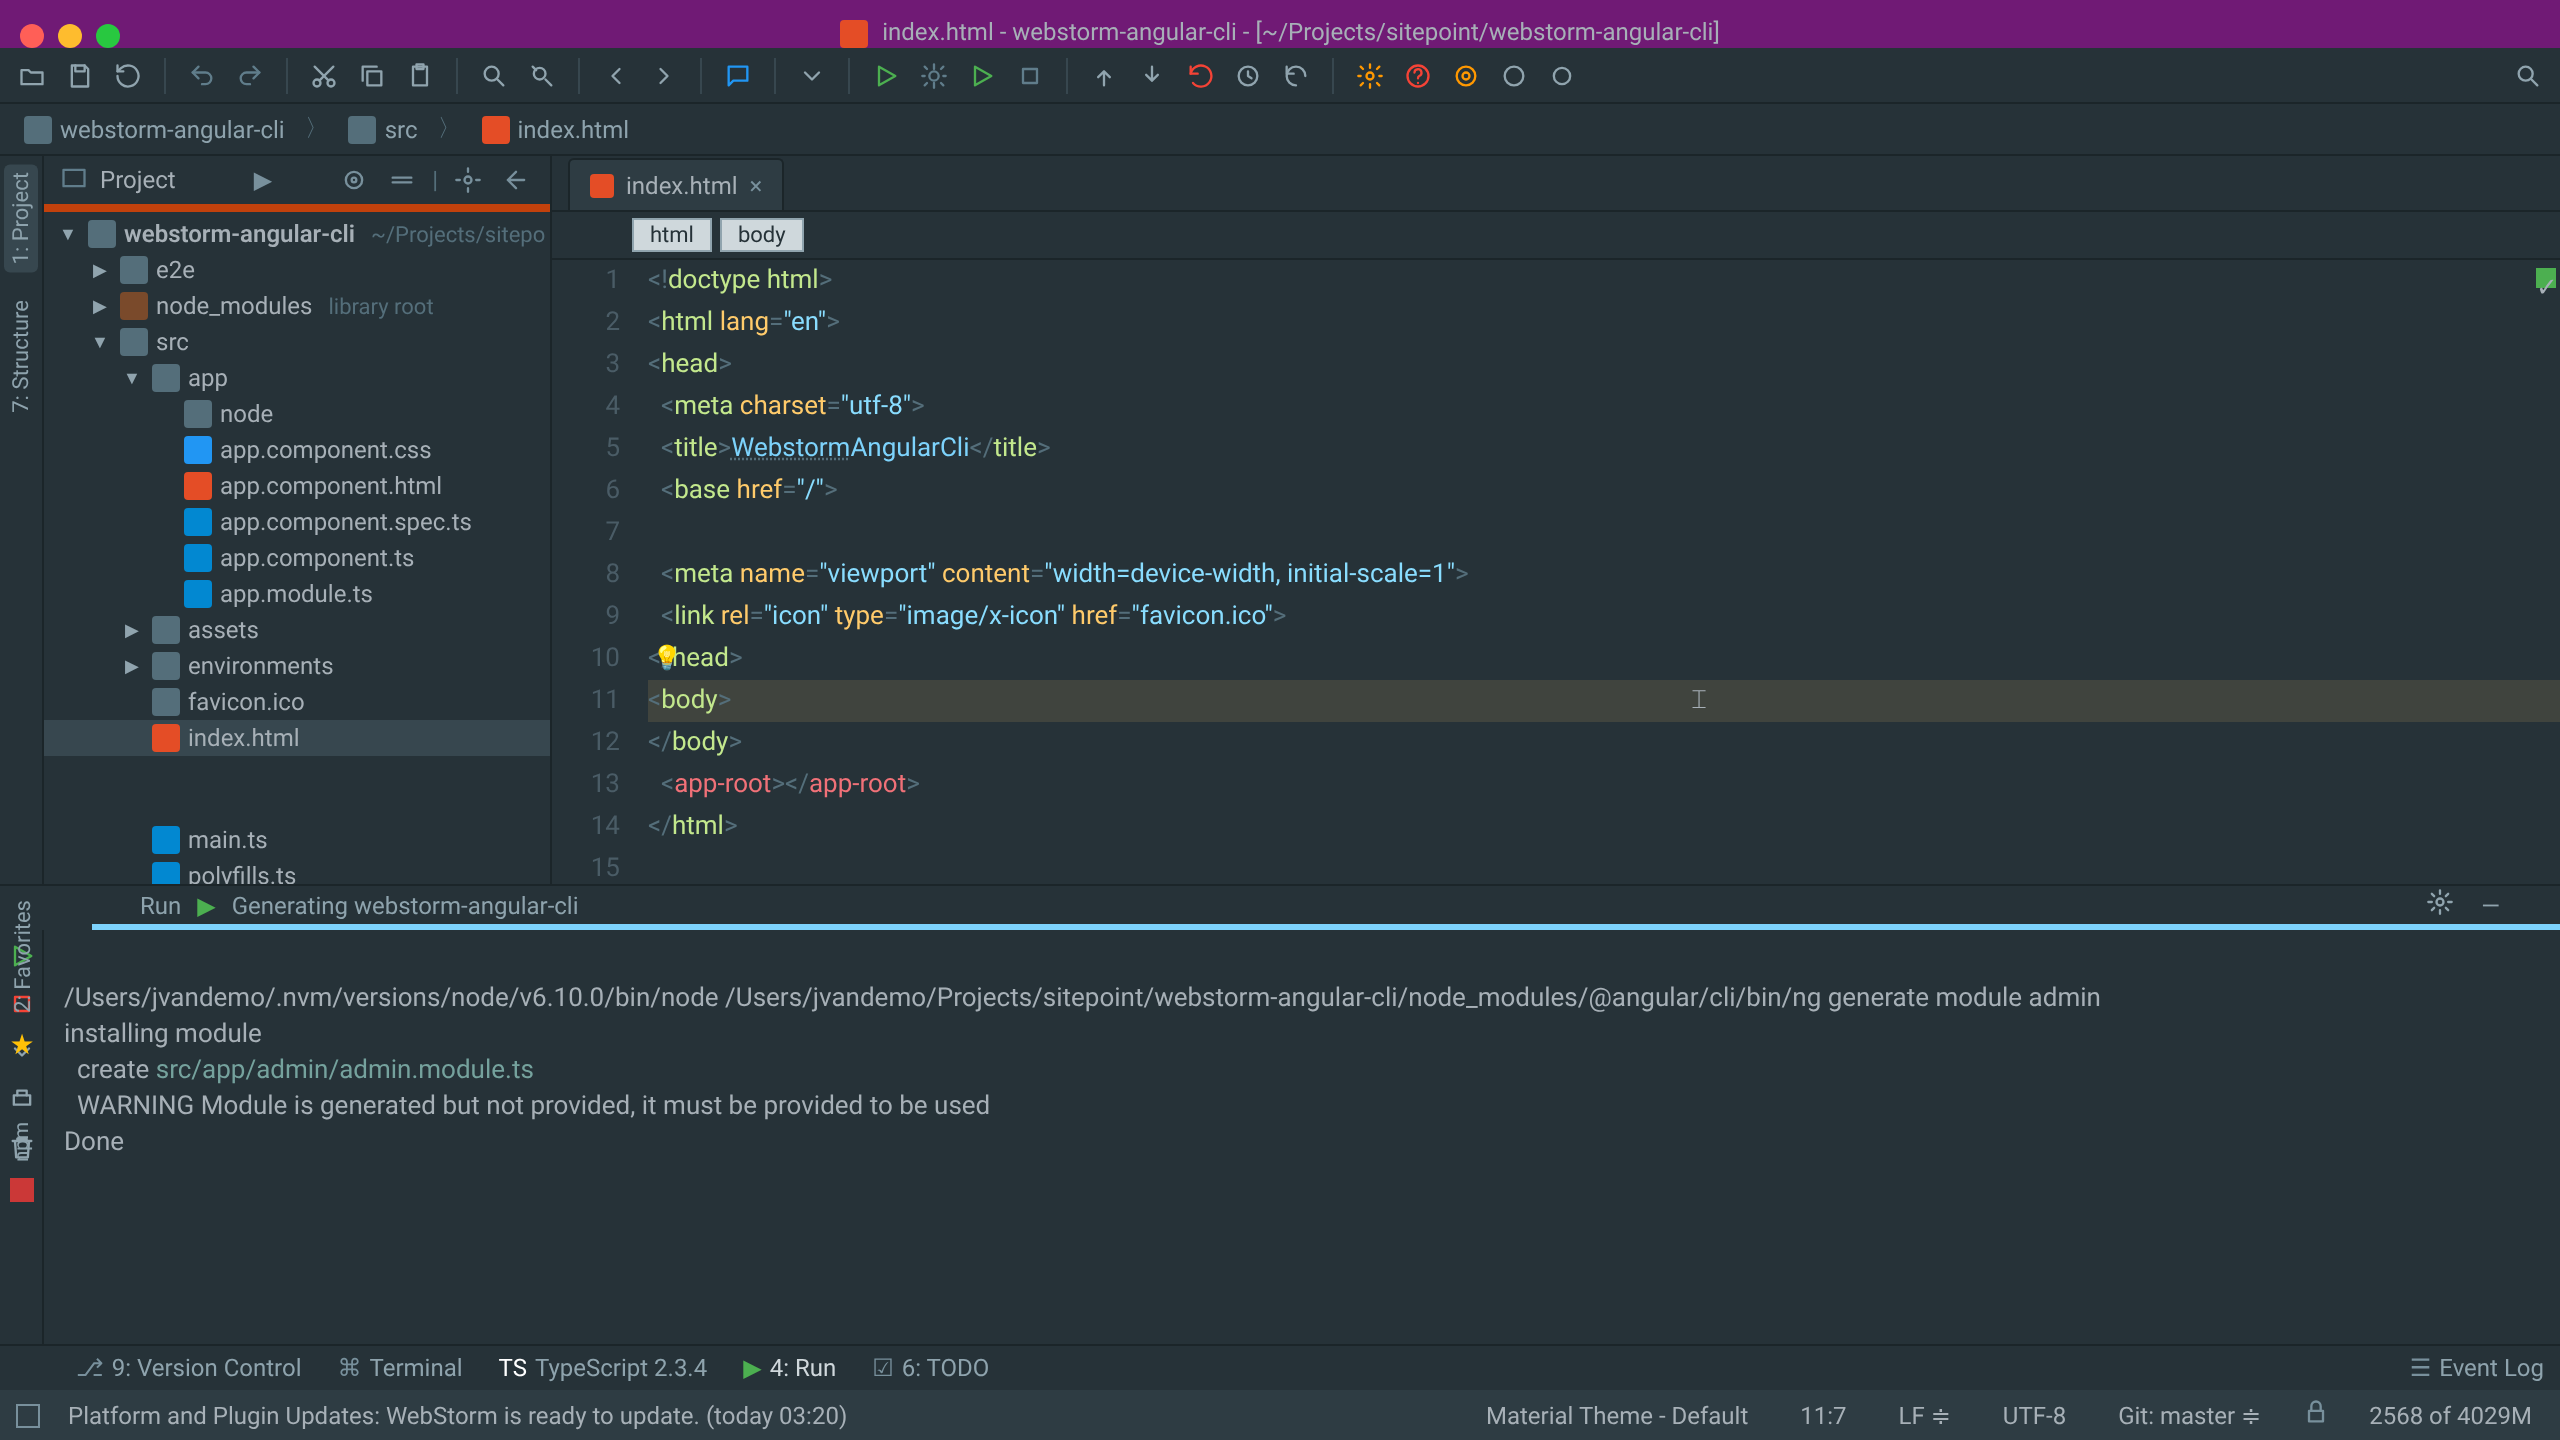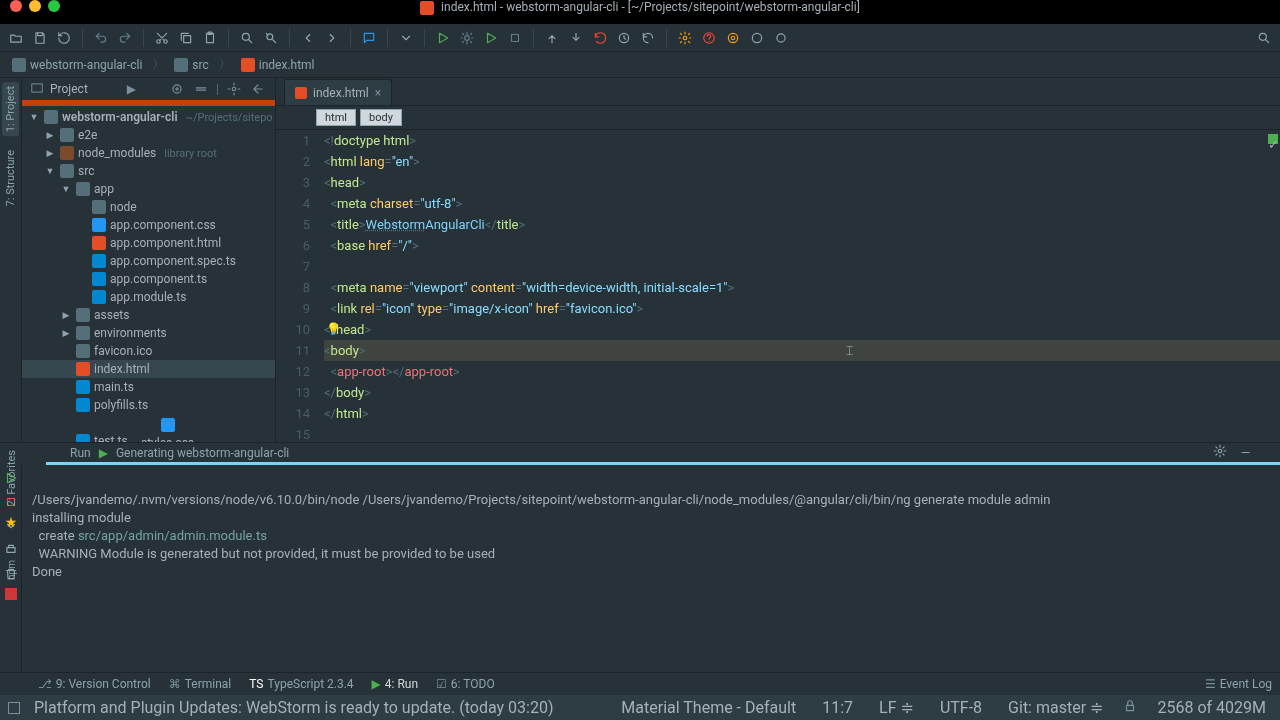--- a/index.html
+++ b/index.html
@@ -1,17 +1,17 @@
 <!DOCTYPE html>
 <html><head>
 <meta charset="utf-8">
 <style>
 * { margin:0; padding:0; box-sizing:border-box; font-family: -apple-system, "Segoe UI", Roboto, sans-serif; }
 body { background:#263238; color:#A7B0B7; font-size:12px; overflow:hidden; width:1280px; height:720px; }
-.titlebar { height:24px; background:#000000; display:flex; align-items:flex-start; position:relative; }
+.titlebar { height:24px; background:#701a75; display:flex; align-items:flex-end; position:relative; }
 .traffic { display:flex; gap:7px; margin-left:10px; }
 .tl { width:12px; height:12px; border-radius:50%; }
 .tl.r{background:#FF5F57}.tl.y{background:#FEBC2E}.tl.g{background:#28C840}
 .title-text { position:absolute; left:0; right:0; text-align:center; color:#A7B0B7; font-size:12px; }
 .title-icon { display:inline-block; width:14px; height:14px; background:#E44D26; border-radius:2px; vertical-align:middle; margin-right:4px; }
 
 .toolbar { height:28px; background:#263238; border-bottom:1px solid #1B2529; display:flex; align-items:center; padding:0 6px; gap:4px; }
 .toolbar .sep { width:1px; height:18px; background:#37474F; margin:0 4px; }
 .tool { width:20px; height:20px; display:flex; align-items:center; justify-content:center; color:#90A4AE; cursor:pointer; border-radius:3px; }
 .tool.green{color:#4CAF50}
@@ -27,21 +27,21 @@
 .crumb-ico { width:14px; height:14px; border-radius:2px; display:inline-block; }
 .crumb-ico.folder{background:#546E7A}
 .crumb-ico.html{background:#E44D26}
 
 .main { display:flex; height:calc(100% - 24px - 28px - 26px - 230px - 23px - 25px); }
 .left-strip { width:22px; background:#263238; border-right:1px solid #1B2529; display:flex; flex-direction:column; align-items:center; padding-top:4px; gap:10px; }
 .left-strip .vtab { writing-mode:vertical-rl; transform:rotate(180deg); font-size:11px; color:#8EA3AD; padding:4px 2px; cursor:pointer; display:flex; align-items:center; gap:4px; }
 .left-strip .vtab.active{background:#37474F; border-radius:3px;}
 
 .project-panel { width:254px; background:#263238; border-right:1px solid #1B2529; display:flex; flex-direction:column; }
-.panel-head { height:28px; display:flex; align-items:center; padding:0 8px; border-bottom:6px solid #c2410c; gap:6px; color:#A7B0B7; }
+.panel-head { height:28px; display:flex; align-items:center; padding:0 8px; border-bottom:4px solid #c2410c; gap:6px; color:#A7B0B7; }
 .panel-head .ph-ico { color:#607D8B; }
 .panel-head .ph-title { flex:1; font-size:12px; }
 .panel-head .mini { width:18px; height:18px; color:#78909C; display:flex; align-items:center; justify-content:center; cursor:pointer; }
 
 .tree { flex:1; overflow:auto; font-size:12px; padding-top:2px; }
 .tree-row { height:18px; display:flex; align-items:center; padding-left:6px; gap:4px; white-space:nowrap; cursor:pointer; }
 .tree-row.sel{background:#37474F; color:#D0D8DC;}
 .arrow { width:12px; color:#90A4AE; display:inline-flex; justify-content:center; font-size:9px; }
 .fico { width:14px; height:14px; border-radius:2px; display:inline-flex; align-items:center; justify-content:center; font-size:8px; color:#fff; flex-shrink:0; }
 .fico.dir{background:#546E7A}
@@ -88,21 +88,21 @@
 .run-left .btn.green{color:#4CAF50}
 .run-left .btn.red{color:#F44336}
 
 .bottombar { height:23px; background:#263238; border-top:1px solid #1B2529; display:flex; align-items:center; padding:0 8px; gap:18px; font-size:12px; color:#8EA3AD; }
 .bottombar .bb { display:flex; align-items:center; gap:4px; cursor:pointer; }
 .bottombar .bb.active{color:#D0D8DC;}
 .bottombar .bb .ico{color:#78909C}
 .bottombar .bb .ico.green{color:#4CAF50}
 .bottombar .right{margin-left:auto}
 
-.status { height:25px; background:#2E3C43; display:flex; align-items:center; padding:0 8px; gap:14px; font-size:16px; color:#A7B0B7; }
+.status { height:25px; background:#2E3C43; display:flex; align-items:center; padding:0 8px; gap:14px; font-size:12px; color:#A7B0B7; }
 .status .msg{flex:0 0 auto}
 .status .spacer{flex:1}
 .status .pill{ padding:0 6px; }
 .status .lock{color:#78909C}
 
 svg{width:14px;height:14px;stroke:currentColor;fill:none;stroke-width:2;stroke-linecap:round;stroke-linejoin:round}
 </style>
 </head>
 <body>
 
@@ -423,21 +423,21 @@
         <div class="tree-row" style="padding-left: 38px;">
           <span class="arrow"></span>
           <span class="fico ico"></span>
           <span class="tree-label">favicon.ico</span>
         </div>
         <div class="tree-row sel" style="padding-left: 38px;">
           <span class="arrow"></span>
           <span class="fico html"></span>
           <span class="tree-label">index.html</span>
         </div>
-        <div class="tree-row" style="padding-left: 38px;">
+        <div class="tree-row" style="padding-left: 38px; margin-top: 33px;">
           <span class="arrow"></span>
           <span class="fico ts"></span>
           <span class="tree-label">main.ts</span>
         </div>
         <div class="tree-row" style="padding-left: 38px;">
           <span class="arrow"></span>
           <span class="fico ts"></span>
           <span class="tree-label">polyfills.ts</span>
         </div>
         <div class="tree-row" style="padding-left: 38px; flex-direction: column;">
@@ -489,22 +489,22 @@
 <div><span class="gr">&lt;</span><span class="tag">html</span> <span class="attr">lang</span><span class="gr">=</span><span class="val">"en"</span><span class="gr">&gt;</span></div>
 <div><span class="gr">&lt;</span><span class="tag">head</span><span class="gr">&gt;</span></div>
 <div>  <span class="gr">&lt;</span><span class="tag">meta</span> <span class="attr">charset</span><span class="gr">=</span><span class="val">"utf-8"</span><span class="gr">&gt;</span></div>
 <div>  <span class="gr">&lt;</span><span class="tag">title</span><span class="gr">&gt;</span><span class="txt" style="text-decoration:underline dotted #546E7A">Webstorm</span><span class="txt">AngularCli</span><span class="gr">&lt;/</span><span class="tag">title</span><span class="gr">&gt;</span></div>
 <div>  <span class="gr">&lt;</span><span class="tag">base</span> <span class="attr">href</span><span class="gr">=</span><span class="val">"/"</span><span class="gr">&gt;</span></div>
 <div> </div>
 <div>  <span class="gr">&lt;</span><span class="tag">meta</span> <span class="attr">name</span><span class="gr">=</span><span class="val">"viewport"</span> <span class="attr">content</span><span class="gr">=</span><span class="val">"width=device-width, initial-scale=1"</span><span class="gr">&gt;</span></div>
 <div>  <span class="gr">&lt;</span><span class="tag">link</span> <span class="attr">rel</span><span class="gr">=</span><span class="val">"icon"</span> <span class="attr">type</span><span class="gr">=</span><span class="val">"image/x-icon"</span> <span class="attr">href</span><span class="gr">=</span><span class="val">"favicon.ico"</span><span class="gr">&gt;</span></div>
 <div style="position:relative"><span class="bulb">💡</span><span class="gr">&lt;/</span><span class="tag">head</span><span class="gr">&gt;</span></div>
 <div class="hl"><span class="gr">&lt;</span><span class="tag">body</span><span class="gr">&gt;</span><span style="display:inline-block;width:480px"></span><span class="cursor-mark">⌶</span></div>
+<div><span class="gr">&lt;/</span><span class="tag">body</span><span class="gr">&gt;</span></div>
 <div>  <span class="gr">&lt;</span><span class="pnk">app-root</span><span class="gr">&gt;&lt;/</span><span class="pnk">app-root</span><span class="gr">&gt;</span></div>
-<div><span class="gr">&lt;/</span><span class="tag">body</span><span class="gr">&gt;</span></div>
 <div><span class="gr">&lt;/</span><span class="tag">html</span><span class="gr">&gt;</span></div>
 <div> </div>
       </div>
     </div>
   </div>
 </div>
 
 <div class="run-body" style="height:230px;border-top:1px solid #1B2529;display:flex;flex-direction:column">
   <div class="run-title">
     <span>Run</span>

